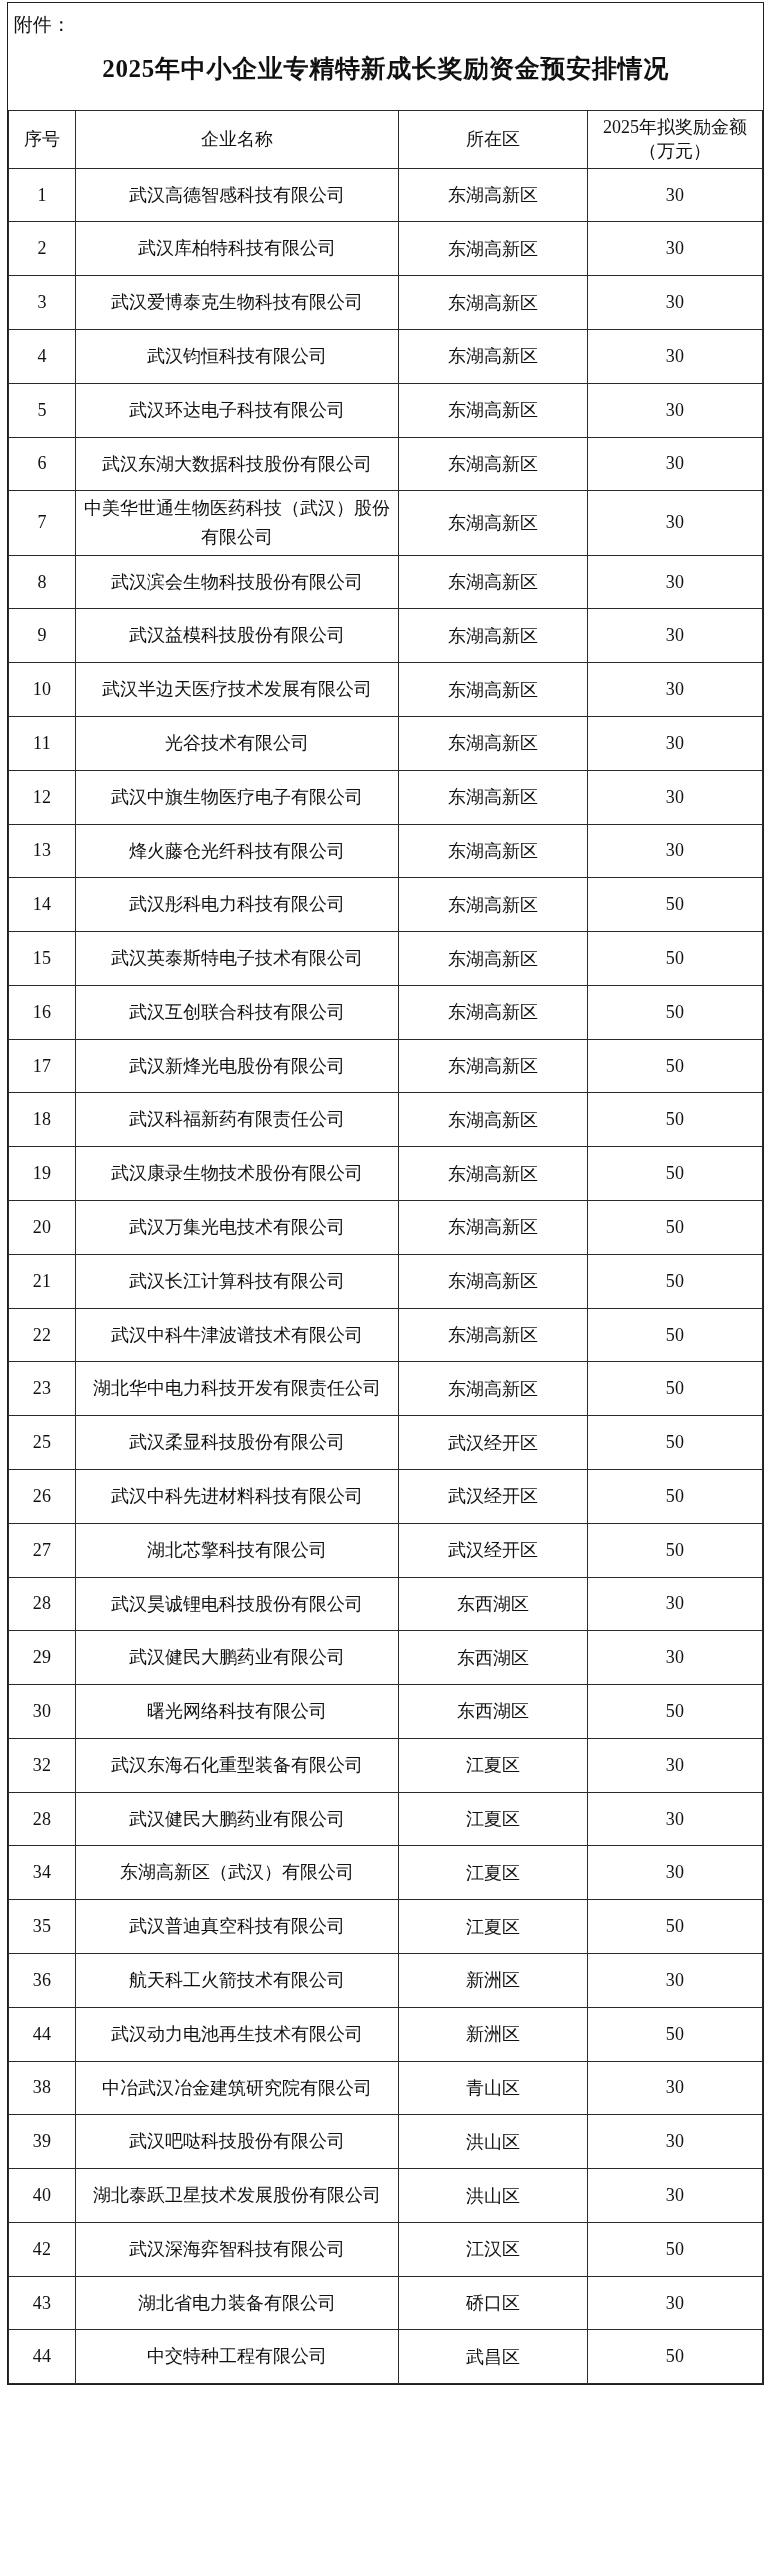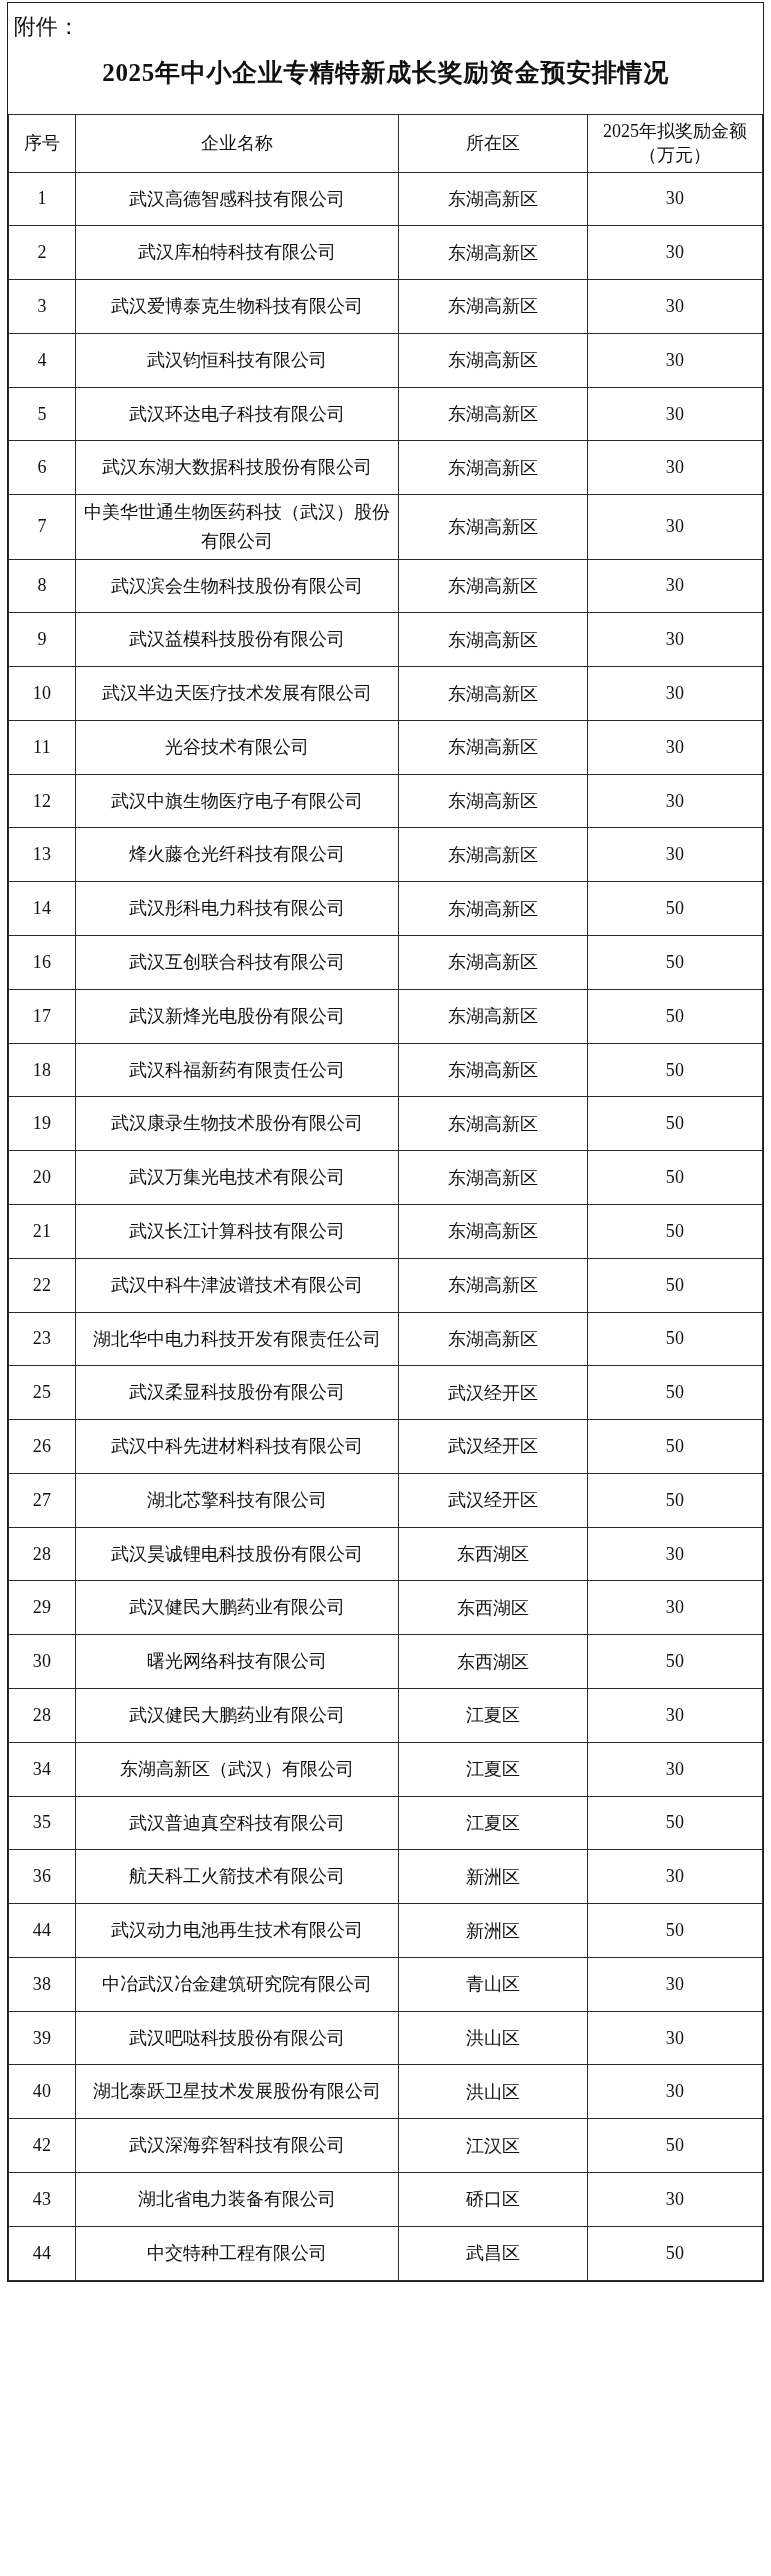--- a/index.html
+++ b/index.html
@@ -14,21 +14,21 @@
     font-family: "Liberation Serif", "DejaVu Serif", serif;
     color: #111111;
   }
   .frame {
     margin: 2.1px 7.9px 0 7.1px;
     border: 1.4px solid #1f1f1f;
     box-sizing: border-box;
     background: #ffffff;
   }
   .attachment {
-    font-size: 22px;
+    font-size: 19px;
     padding: 10px 0 0 5.7px;
     line-height: 1.3;
   }
   .title {
     font-size: 25px;
     font-weight: bold;
     text-align: center;
     margin: 14.3px 7.1px 0 7.1px;
     letter-spacing: 0.7px;
     line-height: 1.35;
@@ -172,20 +172,26 @@
     <td class="cell-district">东湖高新区</td>
     <td class="cell-amount">30</td>
   </tr>
           <tr>
     <td class="cell-no">14</td>
     <td class="cell-name">武汉彤科电力科技有限公司</td>
     <td class="cell-district">东湖高新区</td>
     <td class="cell-amount">50</td>
   </tr>
           <tr>
+    <td class="cell-no">15</td>
+    <td class="cell-name">武汉英泰斯特电子技术有限公司</td>
+    <td class="cell-district">东湖高新区</td>
+    <td class="cell-amount">50</td>
+  </tr>
+          <tr>
     <td class="cell-no">16</td>
     <td class="cell-name">武汉互创联合科技有限公司</td>
     <td class="cell-district">东湖高新区</td>
     <td class="cell-amount">50</td>
   </tr>
           <tr>
     <td class="cell-no">17</td>
     <td class="cell-name">武汉新烽光电股份有限公司</td>
     <td class="cell-district">东湖高新区</td>
     <td class="cell-amount">50</td>
@@ -254,20 +260,26 @@
     <td class="cell-no">29</td>
     <td class="cell-name">武汉健民大鹏药业有限公司</td>
     <td class="cell-district">东西湖区</td>
     <td class="cell-amount">30</td>
   </tr>
           <tr>
     <td class="cell-no">30</td>
     <td class="cell-name">曙光网络科技有限公司</td>
     <td class="cell-district">东西湖区</td>
     <td class="cell-amount">50</td>
+  </tr>
+          <tr>
+    <td class="cell-no">32</td>
+    <td class="cell-name">武汉东海石化重型装备有限公司</td>
+    <td class="cell-district">江夏区</td>
+    <td class="cell-amount">30</td>
   </tr>
           <tr>
     <td class="cell-no">28</td>
     <td class="cell-name">武汉健民大鹏药业有限公司</td>
     <td class="cell-district">江夏区</td>
     <td class="cell-amount">30</td>
   </tr>
           <tr>
     <td class="cell-no">34</td>
     <td class="cell-name">东湖高新区（武汉）有限公司</td>

